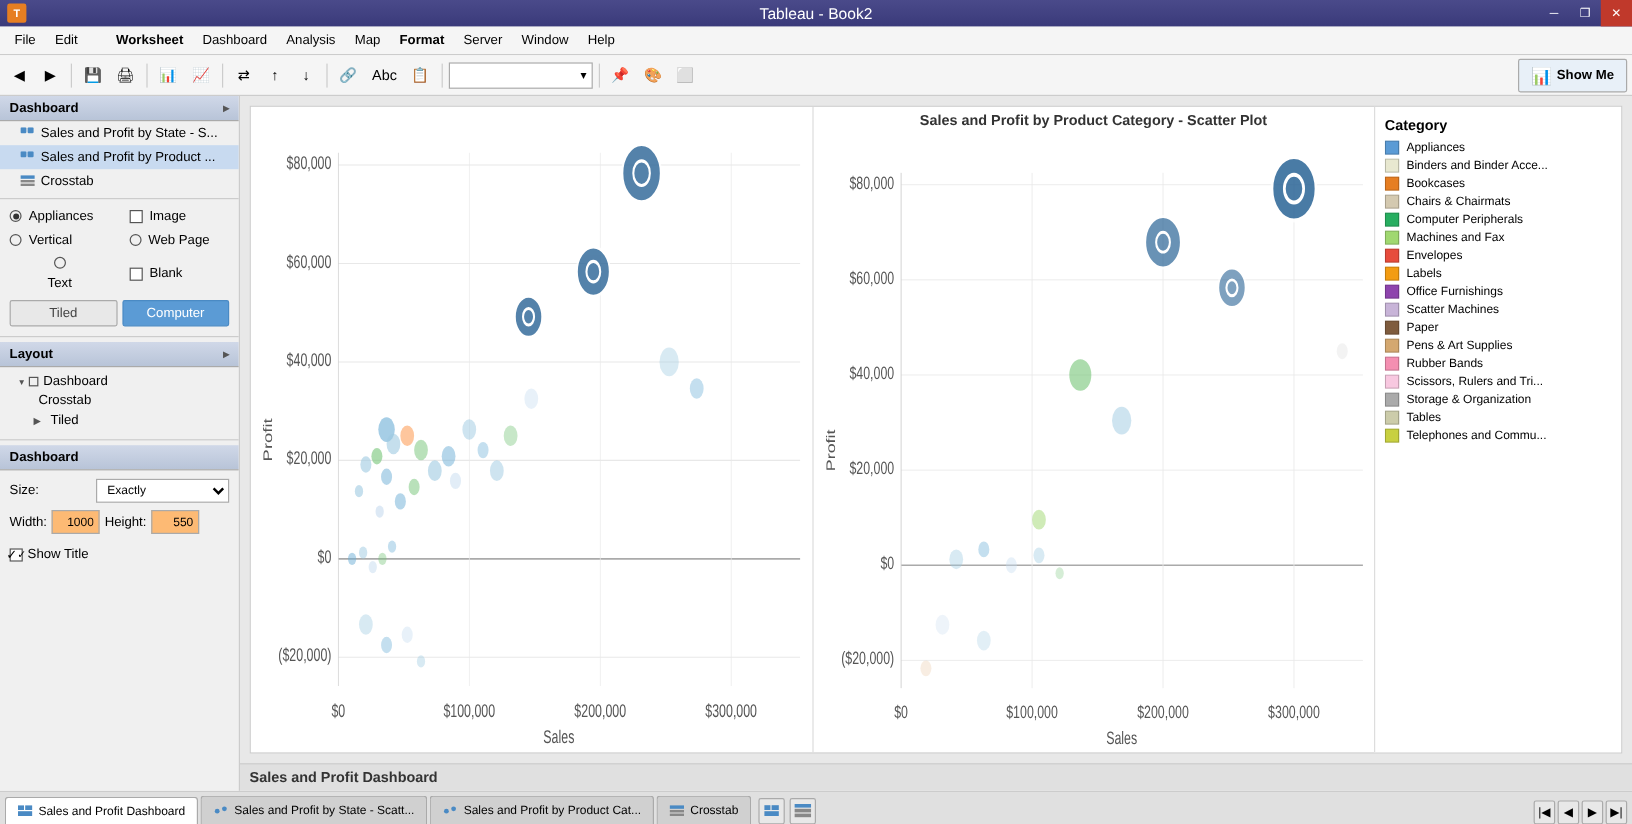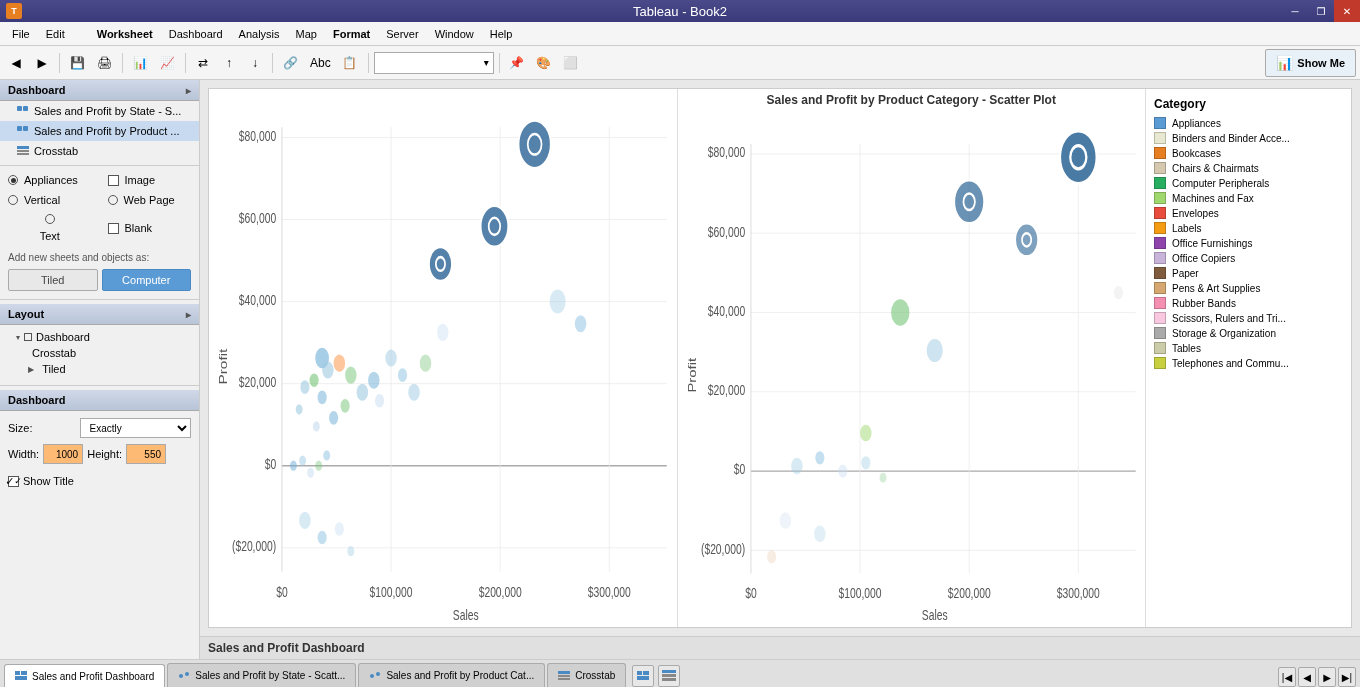--- a/index.html
+++ b/index.html
@@ -535,21 +535,20 @@
           <div class="radio-circle"></div>
           <span>Text</span>
         </div>
         <div class="object-row" style="width:50%;">
           <div class="checkbox-sq"></div>
           <span>Blank</span>
         </div>
       </div>
     </div>
 
-    <div class="add-objects-label">Add new sheets and objects as:</div>
 
     <div class="tiled-floating-row">
       <div class="tf-btn inactive">Tiled</div>
       <div class="tf-btn active">Computer</div>
     </div>
 
     <div class="section-divider"></div>
 
     <div class="panel-header">
       <span>Layout</span>
@@ -780,21 +779,21 @@
             <div class="legend-item">
               <div class="legend-color" style="background:#f39c12;"></div>
               <span>Labels</span>
             </div>
             <div class="legend-item">
               <div class="legend-color" style="background:#8e44ad;"></div>
               <span>Office Furnishings</span>
             </div>
             <div class="legend-item">
               <div class="legend-color" style="background:#c8b4d8;"></div>
-              <span>Office Copiers</span>
+              <span>Scatter Machines</span>
             </div>
             <div class="legend-item">
               <div class="legend-color" style="background:#7f5c3e;"></div>
               <span>Paper</span>
             </div>
             <div class="legend-item">
               <div class="legend-color" style="background:#d4a870;"></div>
               <span>Pens &amp; Art Supplies</span>
             </div>
             <div class="legend-item">

